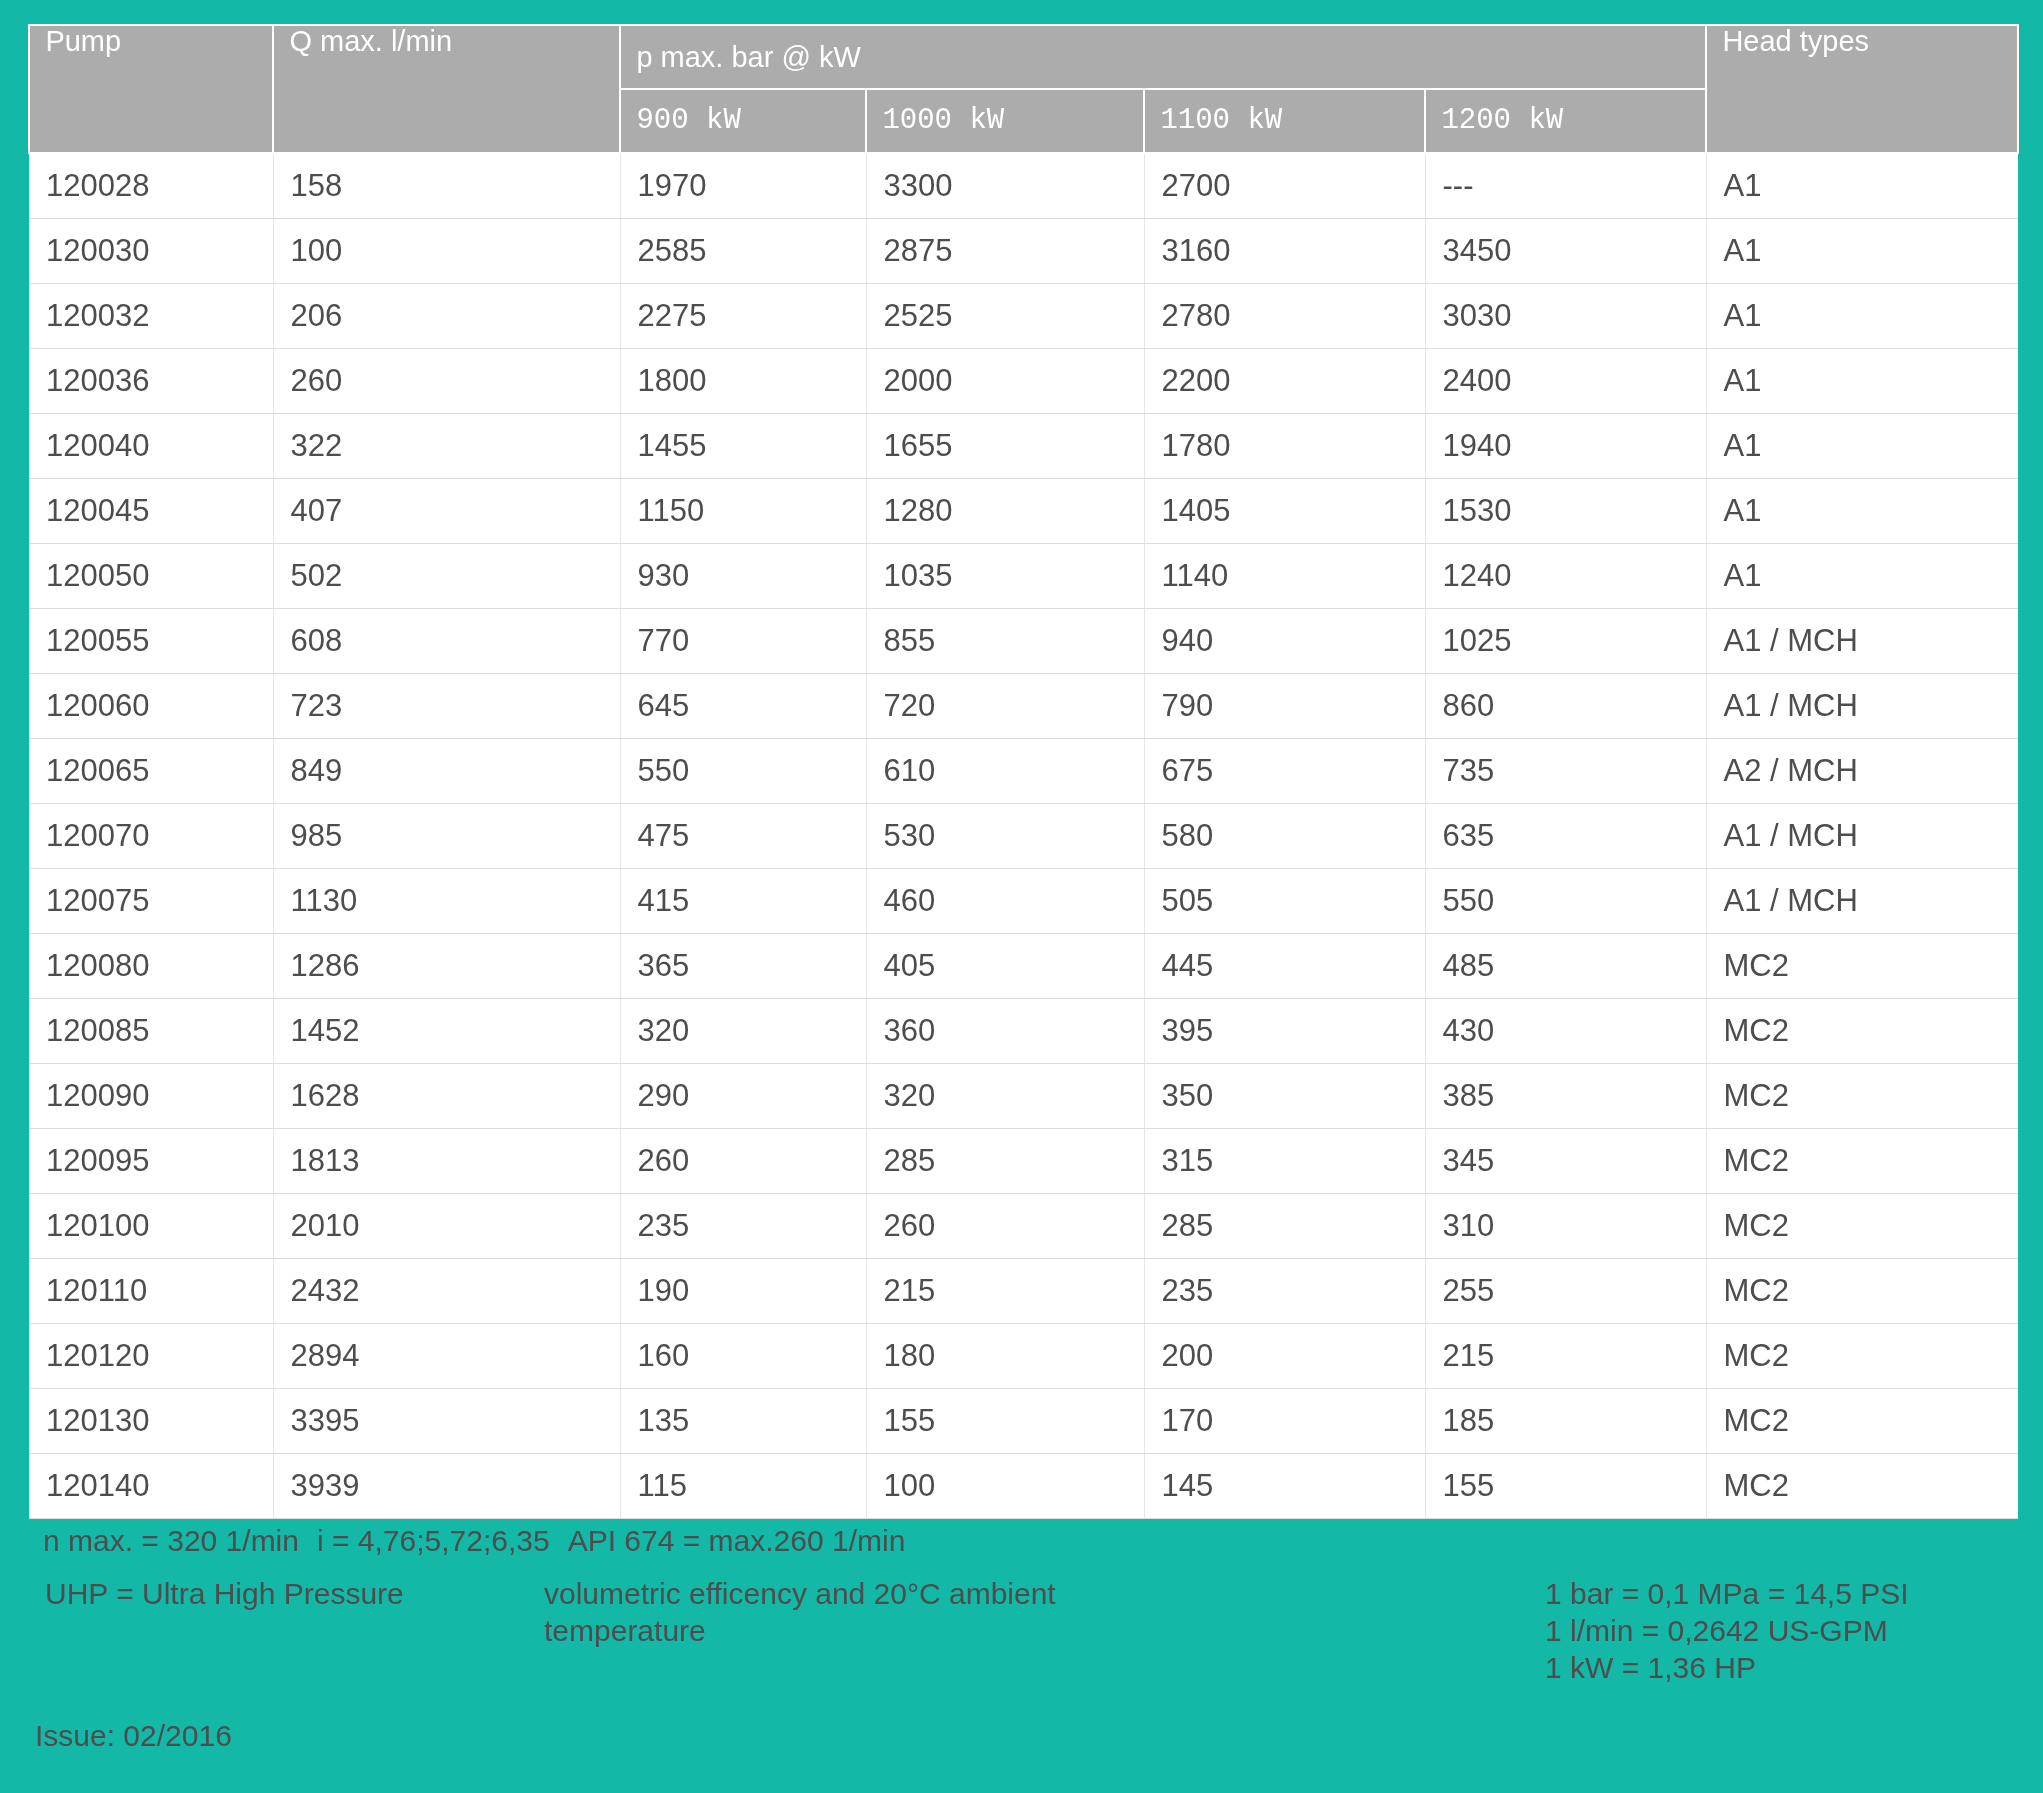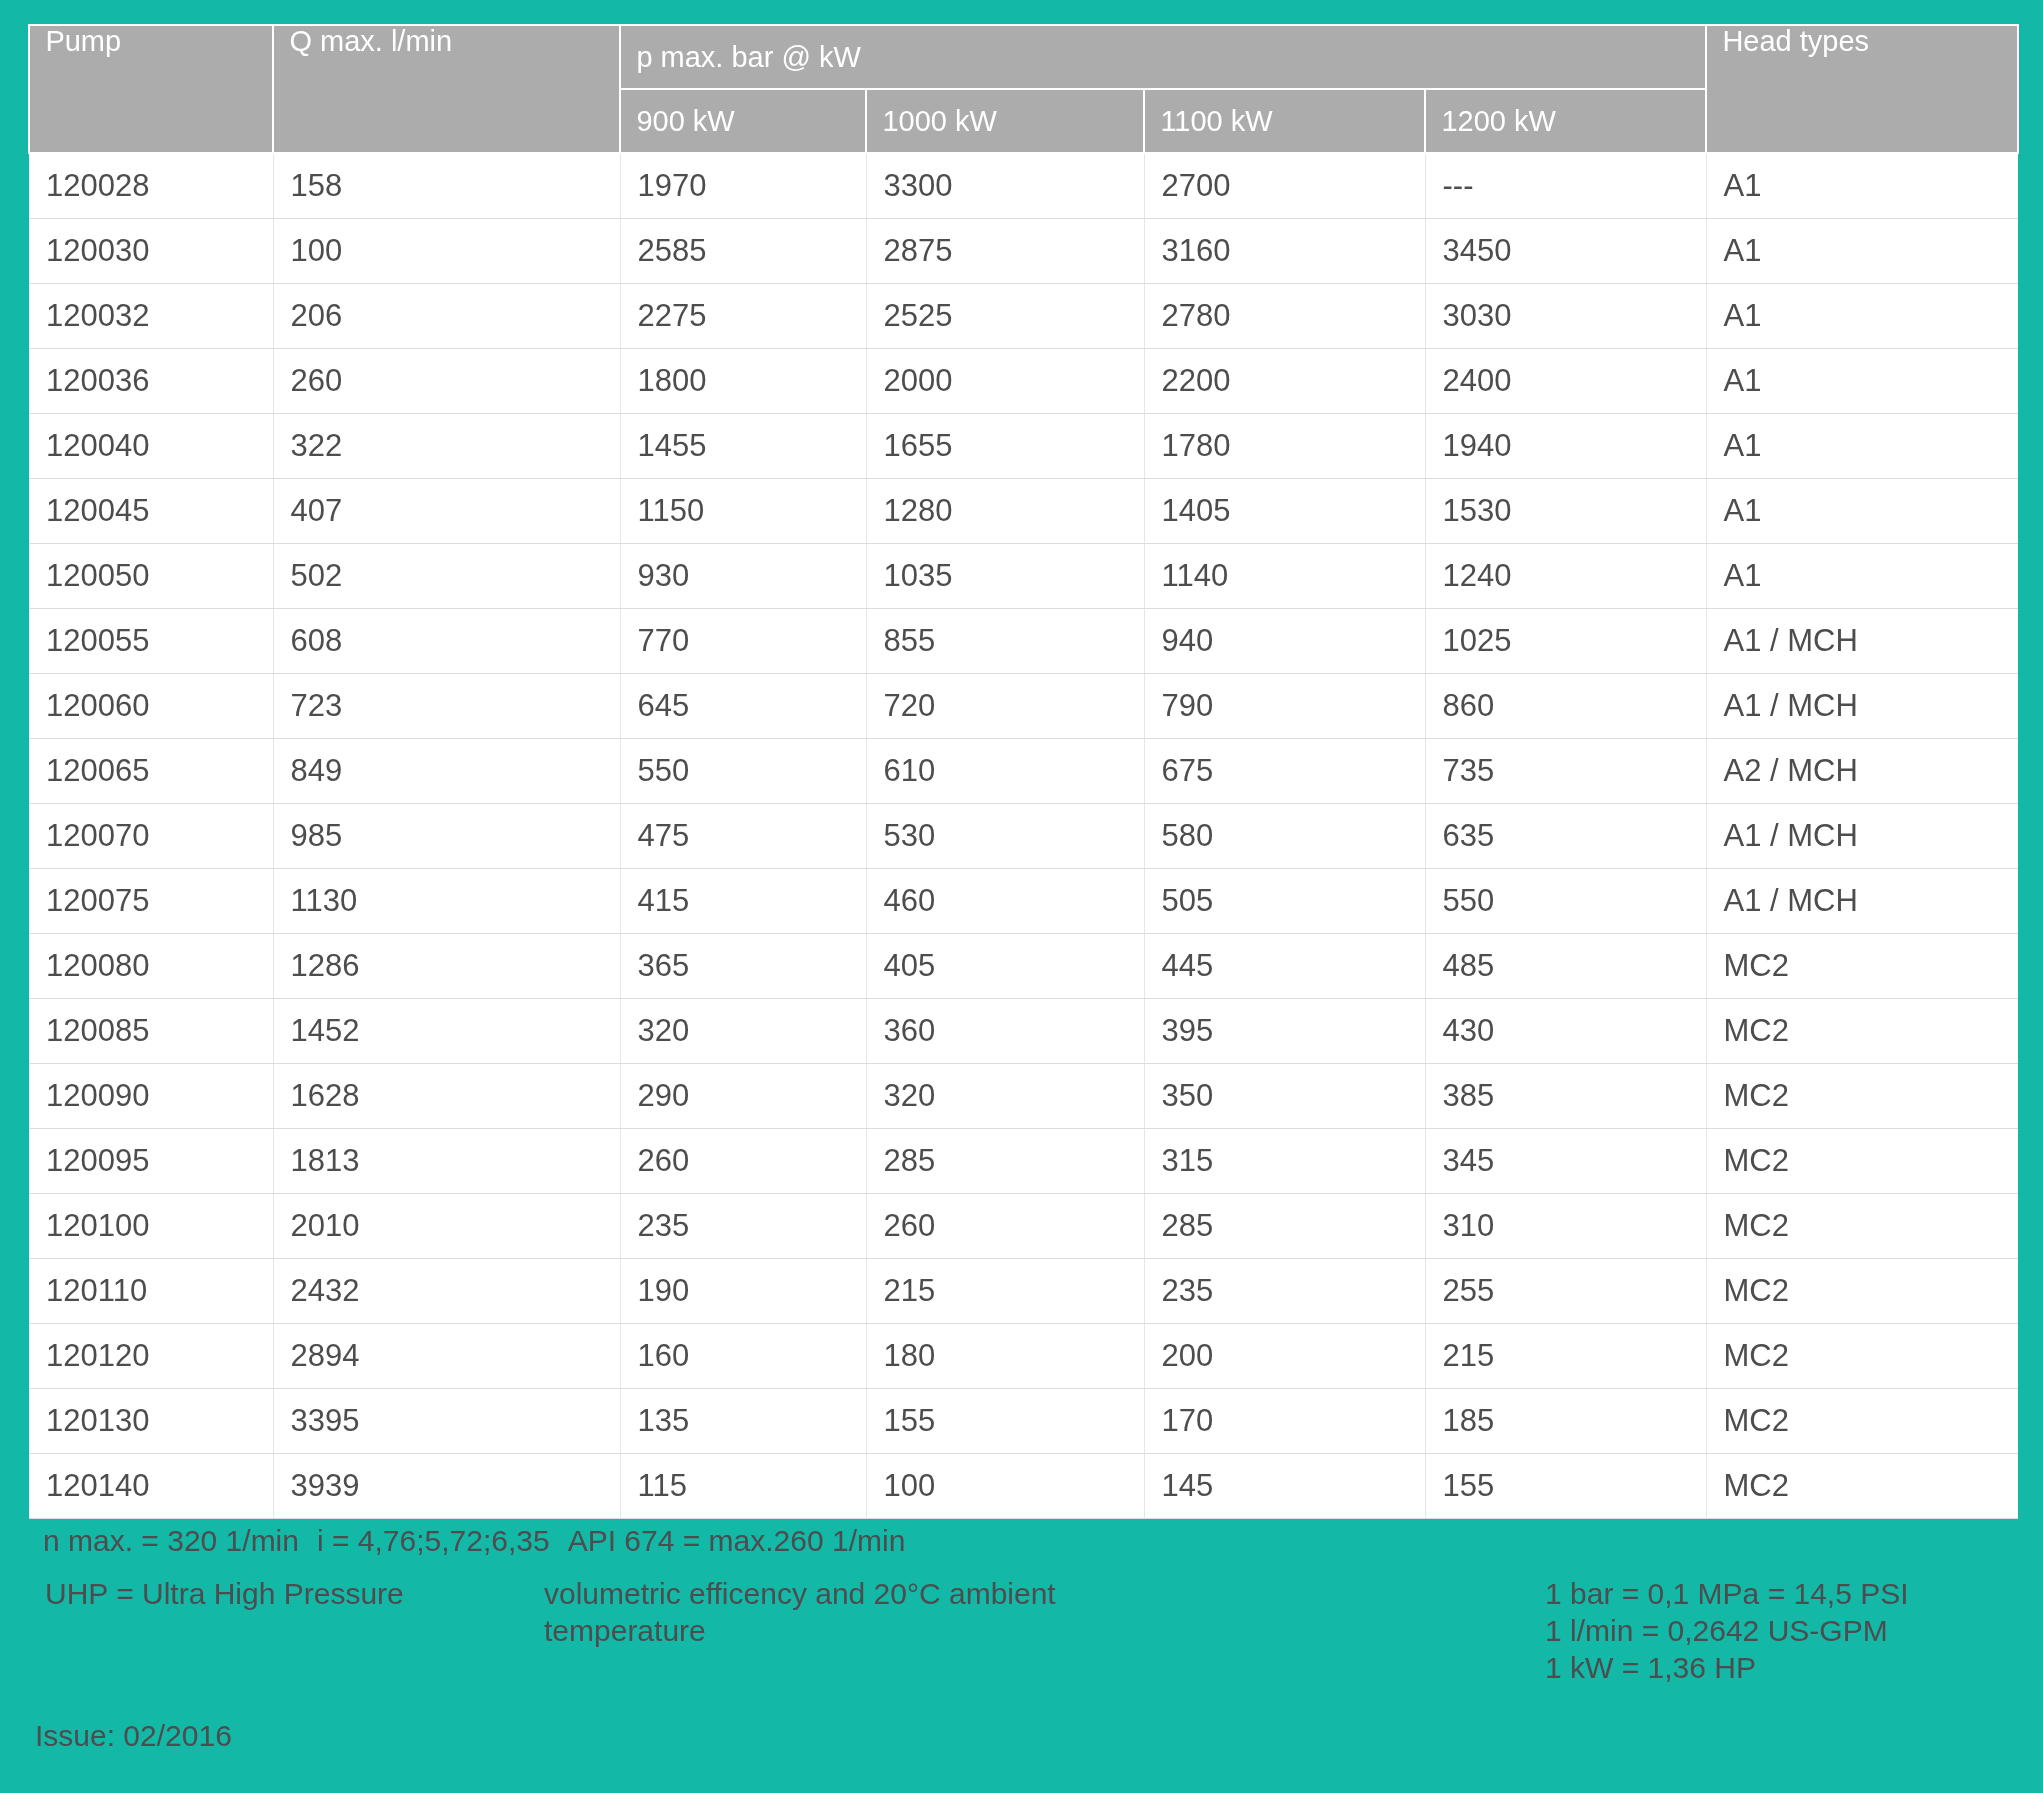--- a/index.html
+++ b/index.html
@@ -24,21 +24,21 @@
     background: #acacac;
     color: #ffffff;
     font-weight: 300;
     font-size: 29px;
     text-align: left;
     border: 2.6px solid #ffffff;
     padding: 0 0 0 15.4px;
     line-height: 1.05;
   }
   thead tr.hrow-top { height: 64px; }
-  thead tr.hrow-sub { height: 64px; }
+  thead tr.hrow-sub { height: 64px; font-family: Liberation Mono, monospace; }
   thead th.span-rows {
     vertical-align: top;
     padding-top: 18px;
   }
   thead th.group { vertical-align: middle; margin-left: 26px; }
   tbody td {
     height: 65px;
     font-size: 31px;
     font-weight: 300;
     color: #4c4d4f;

